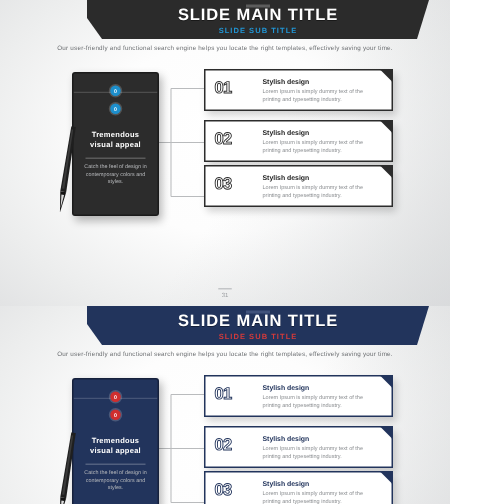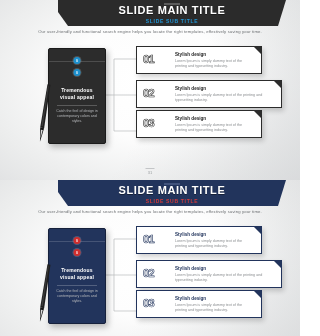--- a/index.html
+++ b/index.html
@@ -2,21 +2,21 @@
 <html><head>
 <meta charset="utf-8">
 <style>
   html,body{margin:0;padding:0;}
   body{
     width:300px;height:336px;overflow:hidden;
     font-family:"Liberation Sans", sans-serif;
     background:#ffffff;
   }
   .slide{
-    position:relative;width:300px;height:180px;overflow:hidden;
+    position:relative;width:300px;height:204px;overflow:hidden;
     background:radial-gradient(ellipse at 50% 45%, #ffffff 0%, #fdfdfd 40%, #eceded 78%, #e2e3e4 100%);
   }
   .slide::before{
     content:"";position:absolute;left:0;top:0;width:100%;height:100%;
     background:linear-gradient(125deg, rgba(255,255,255,0) 55%, rgba(210,212,214,.55) 100%);
     pointer-events:none;
   }
   
   .banner{
     position:absolute;left:58px;top:0;width:228px;height:26px;
@@ -94,21 +94,21 @@
   .connector{position:absolute;left:104px;top:48px;width:32px;height:95px;z-index:2;}
   
   .card{
     position:absolute;left:136px;width:124px;height:26px;
     background:#ffffff;z-index:3;
     box-shadow:2px 3px 5px rgba(0,0,0,.18);
   }
   .slide.dark .card{border:1px solid #2c2c2c;}
   .slide.navy .card{border:1px solid #22345c;}
   .card-1{top:46px;}
-  .card-2{top:80px;padding-left:20px;}
+  .card-2{top:80px;}
   .card-3{top:110px;}
   .fold{
     position:absolute;right:-1px;top:-1px;width:8px;height:8px;
     background:linear-gradient(45deg, transparent 50%, #f3f3f3 50%);
   }
   .slide.dark .fold{border-left:1px solid #2c2c2c;border-bottom:1px solid #2c2c2c;background:#2c2c2c;
     clip-path:polygon(100% 0, 0 0, 100% 100%);}
   .slide.navy .fold{border-left:1px solid #22345c;border-bottom:1px solid #22345c;background:#22345c;
     clip-path:polygon(100% 0, 0 0, 100% 100%);}
   .card-num{

